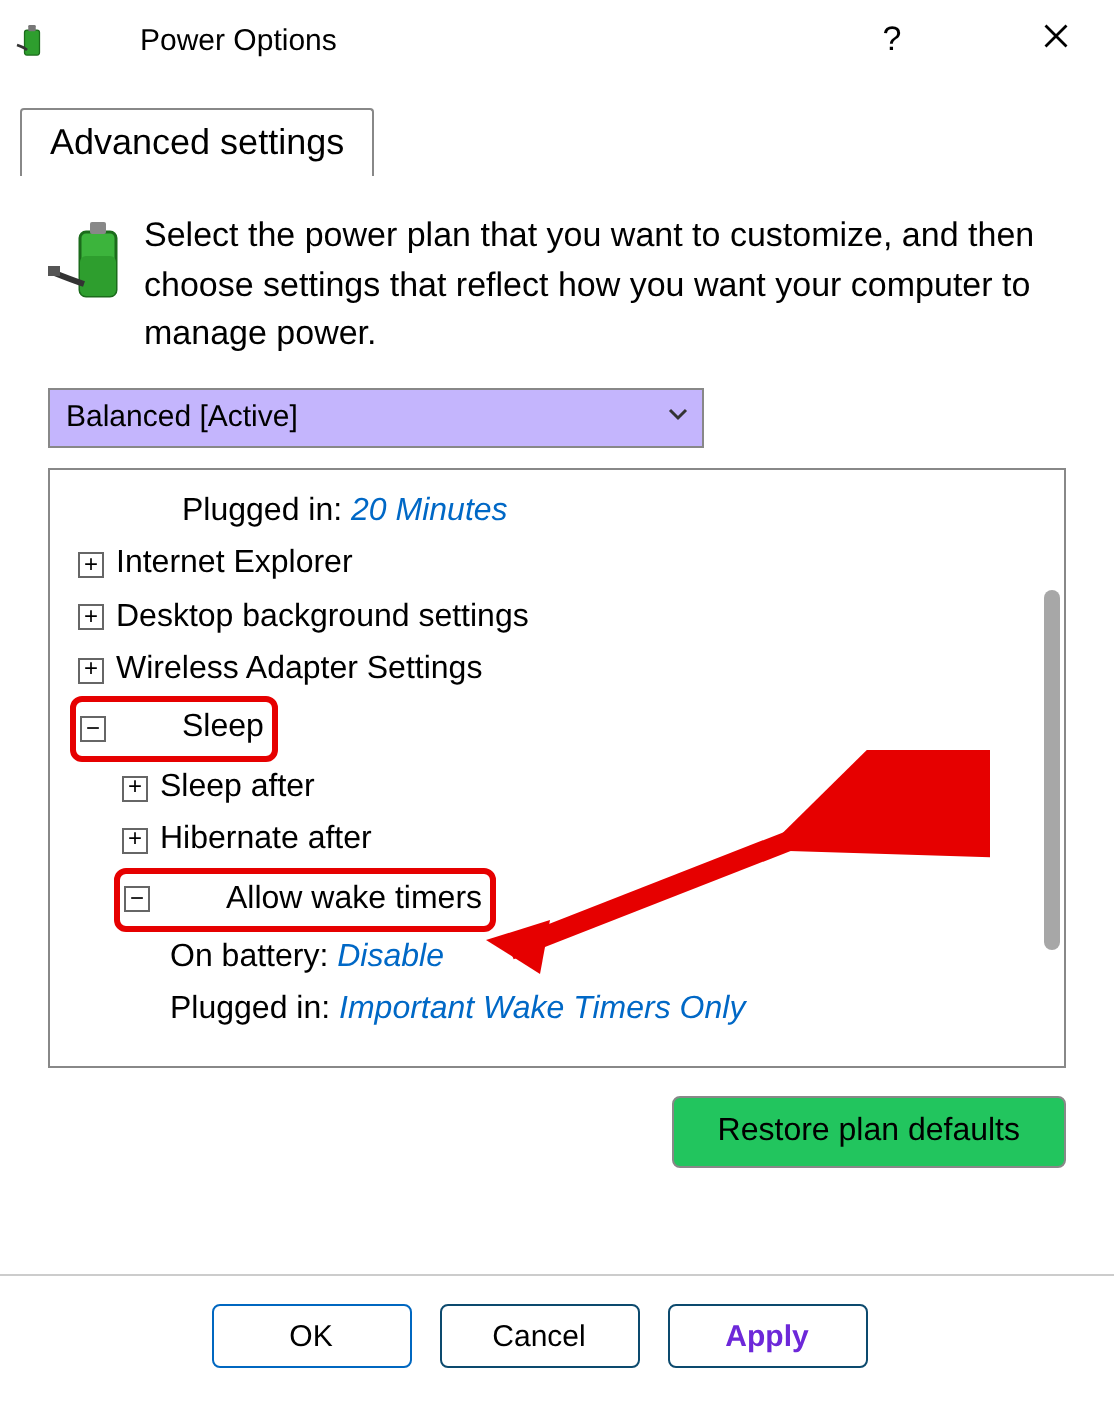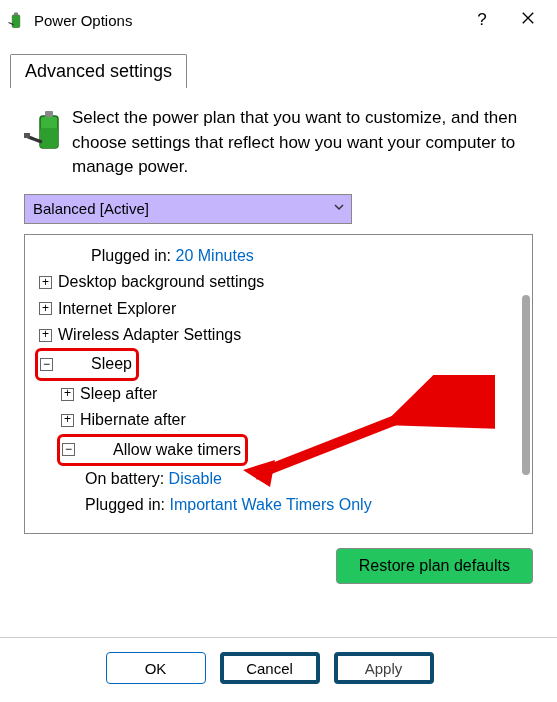--- a/index.html
+++ b/index.html
@@ -11,20 +11,21 @@
     width: 557px;
     height: 702px;
     overflow: hidden;
     position: relative;
   }
   .titlebar {
     display: flex;
     align-items: center;
     height: 40px;
     padding: 0 6px;
+    gap: 36px;
   }
   .titlebar .app-icon {
     width: 20px; height: 20px;
     margin-right: 8px;
   }
   .titlebar .title {
     flex: 1;
     font-size: 15px;
     color: #000;
   }
@@ -114,21 +115,21 @@
     margin-right: 6px;
     font-size: 12px;
     line-height: 1;
     cursor: pointer;
     user-select: none;
     background: #fff;
   }
   .exp.plus::before  { content: "+"; position: relative; top: -1px; }
   .exp.minus::before { content: "−"; position: relative; top: -1px; }
 
-  .link { color: #0068c6; cursor: pointer; }
+  .link { color: #0068c6; cursor: pointer; font-style: italic; }
 
   .hl-red {
     border: 3px solid #e60000;
     border-radius: 6px;
     padding: 0 4px 0 2px;
     margin-left: -4px;
     display: inline-flex;
     align-items: center;
     gap: 32px;
   }
@@ -158,32 +159,33 @@
     border-top: 1px solid #ccc;
     padding: 14px 18px 18px 0;
     display: flex;
     justify-content: center;
     gap: 14px;
     background: #fff;
   }
   .dlg-btn {
     width: 100px;
     height: 32px;
-    border: 4px solid #0c4a6e;
+    border: 1px solid #0c4a6e;
     background: #fff;
     border-radius: 4px;
     font-size: 15px;
     cursor: pointer;
   }
   .dlg-btn.primary {
     border: 1.5px solid #0067c0;
   }
   .dlg-btn.disabled {
-    color: #404040;
+    color: #6d28d9;
     cursor: default;
+    font-weight: bold;
   }
 </style>
 </head>
 <body>
 
 <div class="titlebar">
   <span class="app-icon">
     <svg viewBox="0 0 32 32" width="20" height="20">
       <rect x="10" y="8" width="12" height="20" rx="2" fill="#2e9e2e" stroke="#1b6b1b"></rect>
       <rect x="13" y="4" width="6" height="5" rx="1" fill="#777"></rect>
@@ -231,26 +233,26 @@
     <div class="tree-scroll"></div>
     <div class="tree">
 
       <div class="row pluggedtop">
         <span>Plugged in:</span>&nbsp;
         <span class="link">20 Minutes</span>
       </div>
 
       <div class="row ind0">
         <span class="exp plus"></span>
+        <span>Internet Explorer</span>
+      </div>
+
+      <div class="row ind0">
+        <span class="exp plus"></span>
         <span>Desktop background settings</span>
-      </div>
-
-      <div class="row ind0">
-        <span class="exp plus"></span>
-        <span>Internet Explorer</span>
       </div>
 
       <div class="row ind0">
         <span class="exp plus"></span>
         <span>Wireless Adapter Settings</span>
       </div>
 
       <div class="row ind0">
         <span class="hl-red">
           <span class="exp minus"></span>

